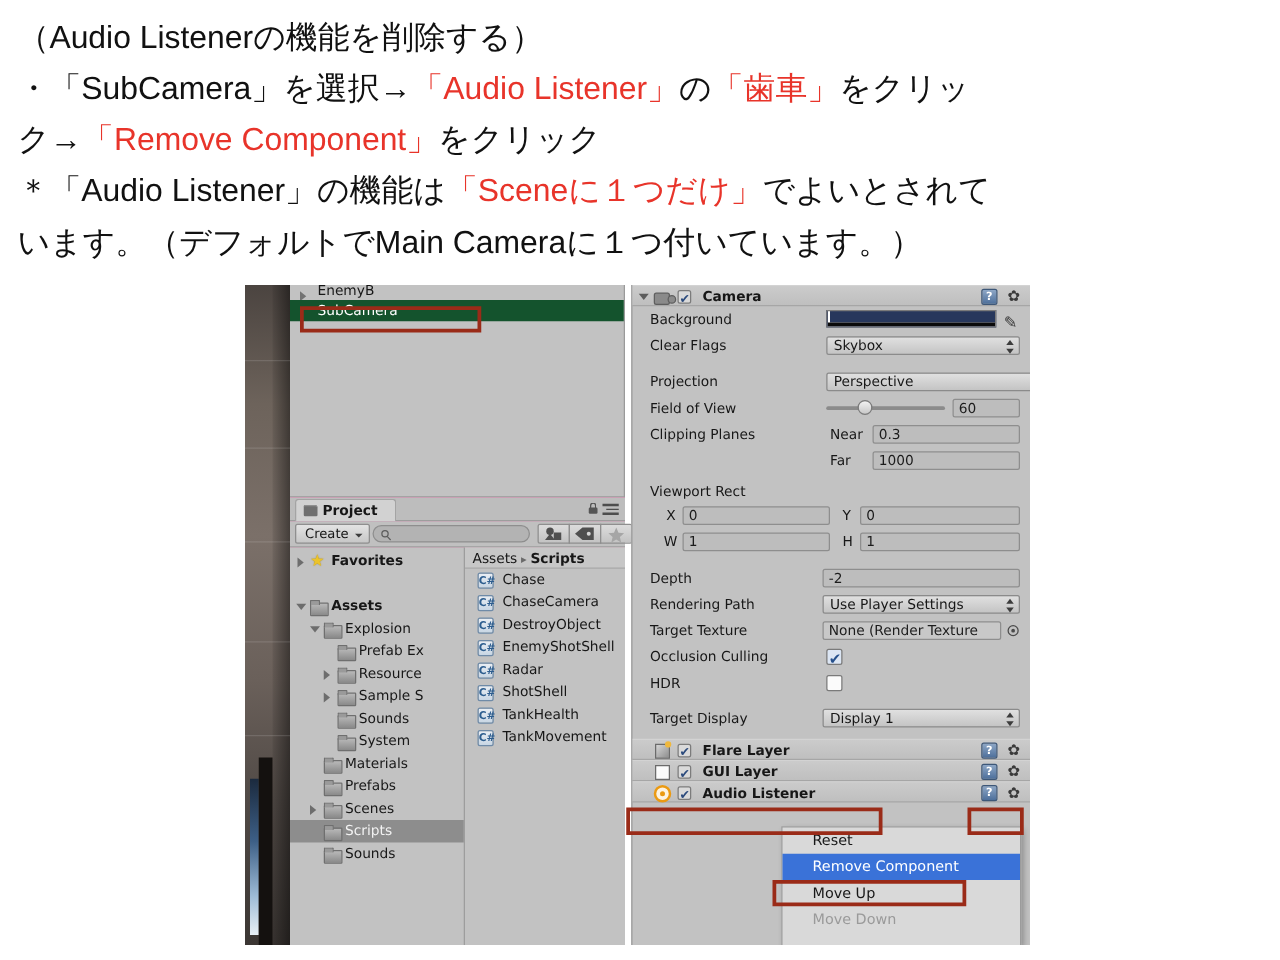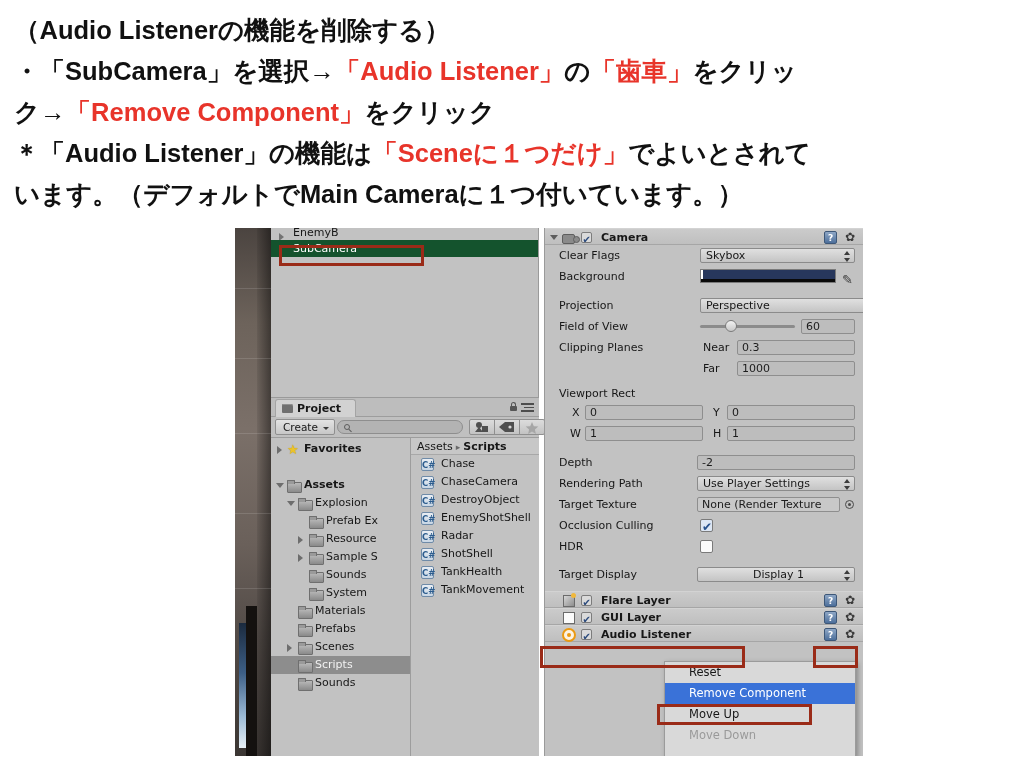--- a/index.html
+++ b/index.html
@@ -7,35 +7,34 @@
     width: 1024px; height: 768px;
     background: #ffffff;
     font-family: "Liberation Sans", sans-serif;
     overflow: hidden;
   }
 
   
   #caption {
     position: absolute; left: 0; top: 0; width: 1024px; height: 228px;
     padding: 10px 12px 10px 14px;
-    font-size: 25.5px; font-weight: bold; color: #111111;
+    font-size: 25.5px; font-weight: normal; color: #111111;
     line-height: 41px; letter-spacing: 0px;
   }
   #caption .ln { white-space: nowrap; }
   #caption .red { color: #e8342a; }
 
   
   #shot {
     position: absolute; left: 196px; top: 228px;
     width: 628px; height: 528px;
     overflow: hidden;
     font-family: "DejaVu Sans", sans-serif;
     font-size: 11px;
     color: #171717;
-    margin-left: 39px;
   }
 
   
   .gameview {
     position: absolute; left: 0; top: 0; width: 36px; height: 528px;
     background: linear-gradient(180deg,#4b4440 0%,#6d635b 18%,#7b7069 38%,#6a605a 60%,#514a46 78%,#3b3633 100%);
   }
   .gv-seam { position: absolute; left: 0; width: 36px; height: 1px; background: rgba(255,255,255,.13); }
   .gv-dark { position: absolute; left: 22px; top: 0; width: 14px; height: 528px;
              background: linear-gradient(90deg, rgba(0,0,0,.08), rgba(0,0,0,.45)); }
@@ -427,31 +426,31 @@
     <div class="comp-header">
       <span class="ch-tri"></span>
       <span class="ci-cam"></span>
       <span class="ch-check"></span>
       <span>Camera</span>
       <span class="ch-help">?</span>
       <span class="ch-gear">✿</span>
     </div>
 
     <div class="row">
+      <span class="lbl">Background</span>
+      <div class="colorfield" style="left:155px; width:136px;"></div>
+      <span class="eyedrop" style="left:297px; top:3px;">✎</span>
+    </div>
+
+    <div class="row">
       <span class="lbl">Clear Flags</span>
       <div class="popup" style="left:155px; width:155px;">
         <span>Skybox</span>
         <span class="arrows"></span>
       </div>
-    </div>
-
-    <div class="row">
-      <span class="lbl">Background</span>
-      <div class="colorfield" style="left:155px; width:136px;"></div>
-      <span class="eyedrop" style="left:297px; top:3px;">✎</span>
     </div>
 
 
     <div style="height:8px"></div>
 
     <div class="row">
       <span class="lbl">Projection</span>
       <div class="popup" style="left:155px; width:178px;">
         <span>Perspective</span>
         <span class="arrows"></span>
@@ -539,21 +538,21 @@
 
     <div class="row">
       <span class="lbl">HDR</span>
       <span class="cbox" style="left:155px;"></span>
     </div>
 
     <div style="height:7px"></div>
 
     <div class="row">
       <span class="lbl">Target Display</span>
-      <div class="popup" style="left:152px; width:158px;text-align:center;">
+      <div class="popup" style="left:152px; width:158px;">
         <span>Display 1</span>
         <span class="arrows"></span>
       </div>
     </div>
 
     <div style="height:6px"></div>
 
     <div class="comp-header">
       <span class="ci-flare"></span>
       <span class="ch-check"></span>

